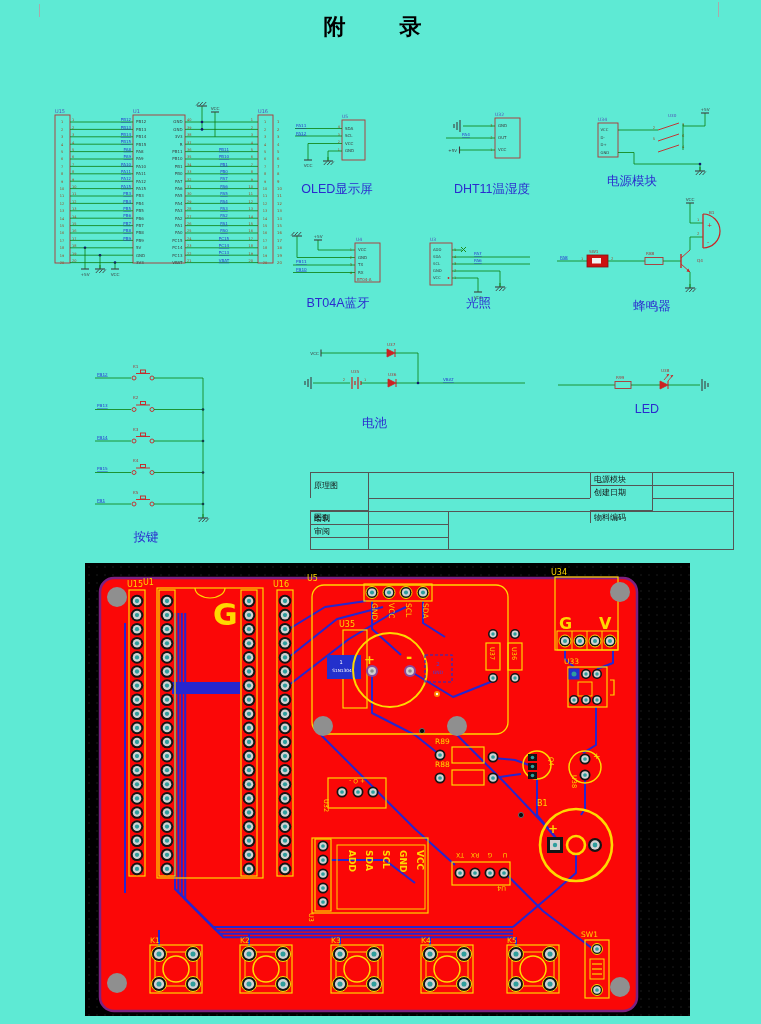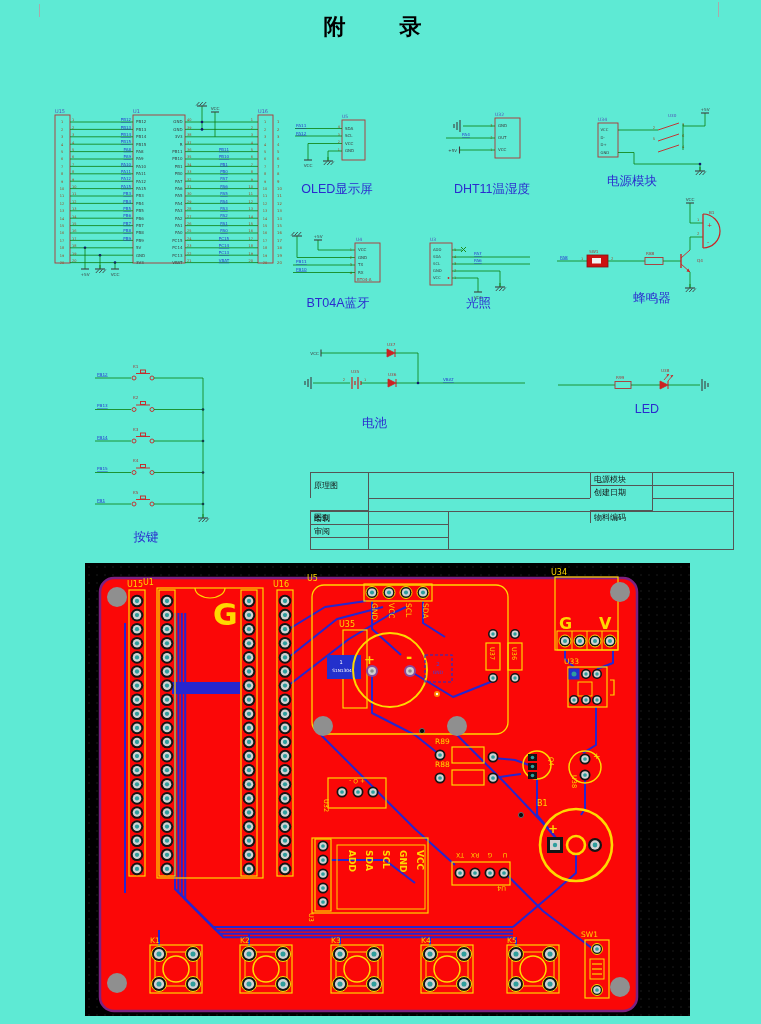--- a/index.html
+++ b/index.html
@@ -583,21 +583,21 @@
           <line x1="205.60000000000002" y1="522" x2="208.8" y2="518.5" stroke="#3d3d3d" stroke-width="0.9"></line>
         </g>
       </g>
     </svg>
 
   <div class="cap" style="left:297px;top:181px;width:80px">OLED显示屏</div>
   <div class="cap" style="left:447px;top:181px;width:90px">DHT11温湿度</div>
   <div class="cap" style="left:592px;top:173px;width:80px">电源模块</div>
   <div class="cap" style="left:297px;top:295px;width:82px">BT04A蓝牙</div>
   <div class="cap" style="left:451px;top:295px;width:55px">光照</div>
-  <div class="cap" style="left:617px;top:290px;width:70px">蜂鸣器</div>
+  <div class="cap" style="left:617px;top:298px;width:70px">蜂鸣器</div>
   <div class="cap" style="left:342px;top:415px;width:65px">电池</div>
   <div class="cap" style="left:617px;top:402px;width:60px">LED</div>
   <div class="cap" style="left:117px;top:529px;width:58px">按键</div>
 
   <div class="tb">
     <div class="tb-cell" style="left:310px;top:472px;width:58px;height:26px;line-height:24px">原理图</div>
     <div class="tb-cell" style="left:368px;top:472px;width:222px;height:26px"></div>
     <div class="tb-cell" style="left:590px;top:472px;width:62px;height:13px">电源模块</div>
     <div class="tb-cell tb-r" style="left:652px;top:472px;width:82px;height:13px"></div>
     <div class="tb-cell" style="left:590px;top:485px;width:62px;height:13px">创建日期</div>

